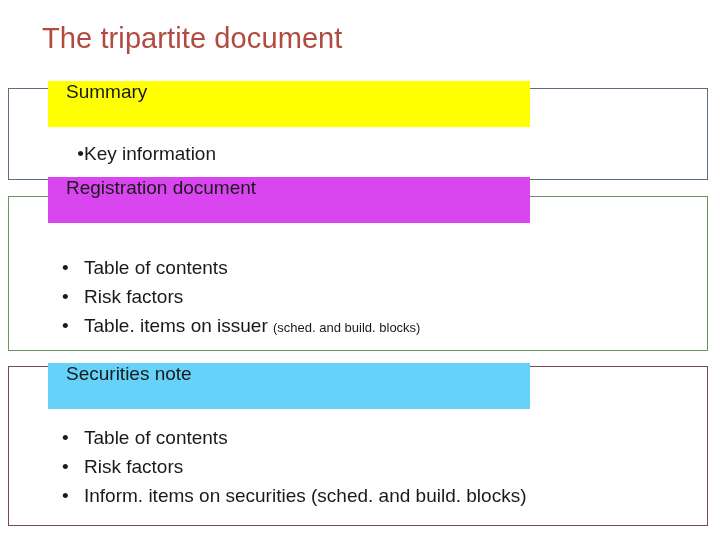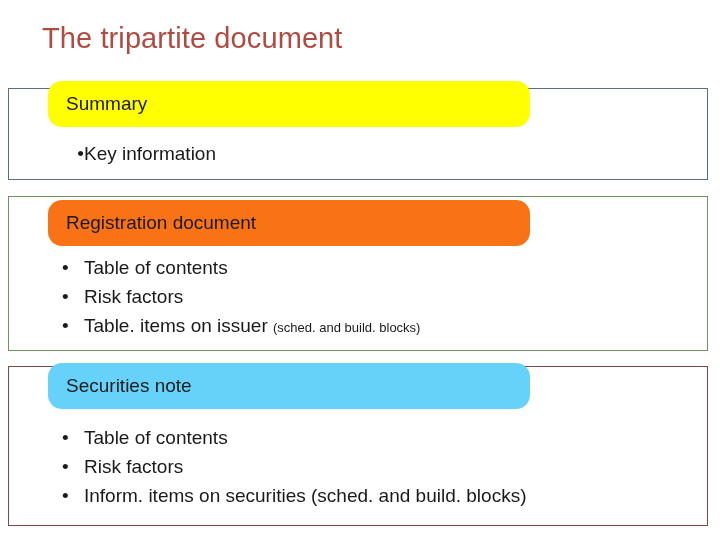--- a/index.html
+++ b/index.html
@@ -58,33 +58,33 @@
   }
 
   
   .banner {
     position: absolute;
     box-sizing: border-box;
     left: 48px;
     width: 482px;
     height: 46px;
     display: flex;
-    align-items: center;
+    align-items: flex-start;
     padding-left: 18px;
     font-size: 19px;
     color: #1a1a1a;
-    border-radius: 14px;
+    border-radius: 0;
   }
   .banner-summary {
     top: 81px;
     background: #ffff00;
   }
   .banner-registration {
-    top: 200px;
-    background: #f97316;
+    top: 177px;
+    background: #d946ef;
   }
   .banner-securities {
     top: 363px;
     background: #66d2f9;
   }
 
   
   .bullets {
     position: absolute;
     left: 62px;

